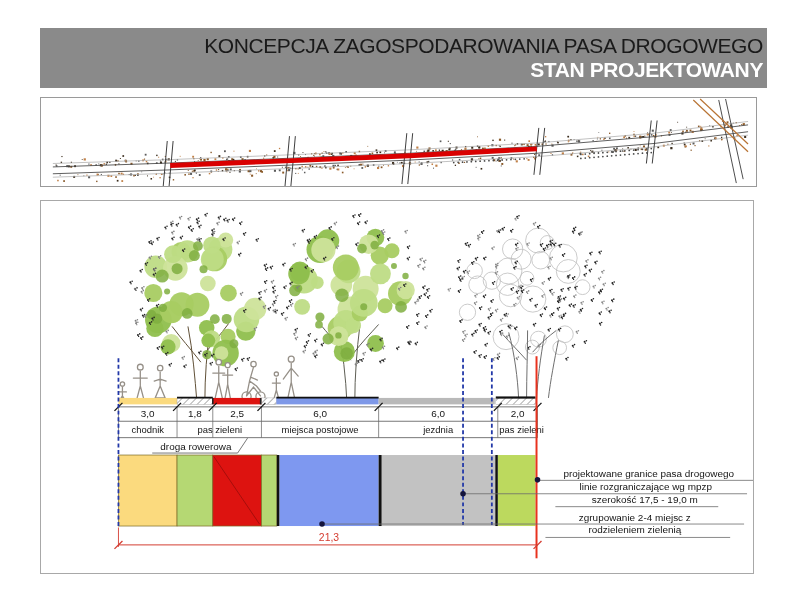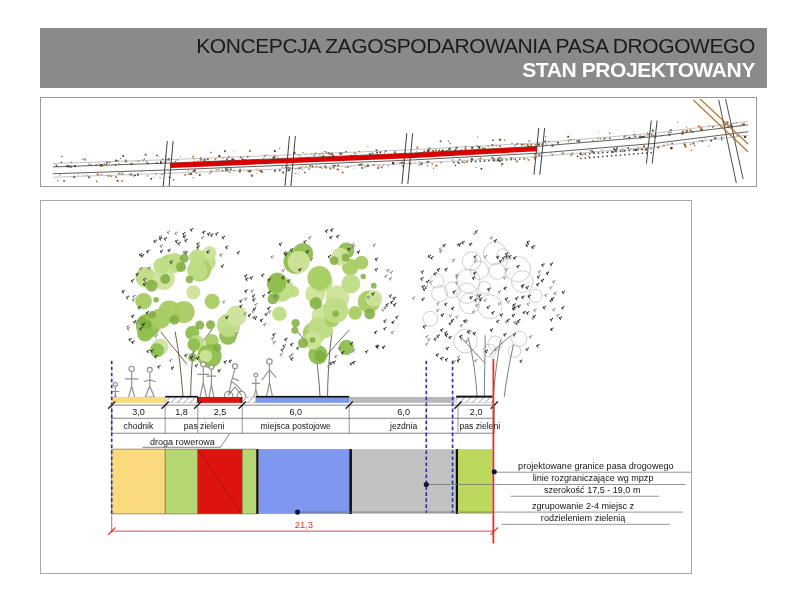--- a/index.html
+++ b/index.html
@@ -1,24 +1,24 @@
 <!DOCTYPE html>
 <html style="--header_bg: #8a8a8a; --title_color: #1a1a1a; --subtitle_color: #ffffff; --route_red: #d90000; --sidewalk_yellow: #fbda7e; --green: #b5d873; --green_right: #bcd95e; --bike_red: #dd1310; --parking_blue: #7e98f0; --road_gray: #c2c2c2; --surface_blue: #7e98e8; --surface_gray: #b9b9b9; --dashed_blue: #2238a8; --boundary_red: #e8321e; --dim_red: #d43c30;"><head>
 <meta charset="utf-8">
 <style>
   html,body{margin:0;padding:0;background:#fff;}
   body{width:800px;height:600px;position:relative;font-family:"Liberation Sans",sans-serif;overflow:hidden;}
   .slide{position:absolute;inset:0;background:#fff;}
   .slide-header{position:absolute;left:40px;top:28px;width:727px;height:60px;
     background:var(--header_bg,#8a8a8a);display:flex;flex-direction:column;justify-content:center;
-    align-items:flex-end;padding-right:12px;box-sizing:border-box;}
+    align-items:flex-end;padding-right:4px;box-sizing:border-box;}
   .slide-title{font-size:21px;letter-spacing:-0.4px;line-height:1.12;color:var(--title_color,#1a1a1a);white-space:nowrap;}
   .slide-subtitle{font-size:21px;letter-spacing:-0.4px;line-height:1.12;font-weight:bold;color:var(--subtitle_color,#fff);white-space:nowrap;text-align:center;}
   .plan-panel{position:absolute;left:40px;top:97px;width:717px;height:90px;background:#fff;border:1px solid #9a9a9a;box-sizing:border-box;}
-  .section-panel{position:absolute;left:40px;top:200px;width:652px;height:374px;background:#fff;border:1px solid #a8a8a8;box-sizing:border-box;}
+  .section-panel{position:absolute;left:40px;top:200px;width:714px;height:374px;background:#fff;border:1px solid #a8a8a8;box-sizing:border-box;}
   .plan-panel svg,.section-panel svg{position:absolute;inset:0;width:100%;height:100%;}
   svg text{font-family:"Liberation Sans",sans-serif;}
 </style>
 </head>
 <body>
 
 <div class="slide">
   <header class="slide-header">
     <div class="slide-title">KONCEPCJA ZAGOSPODAROWANIA PASA DROGOWEGO</div>
     <div class="slide-subtitle">STAN PROJEKTOWANY</div>

